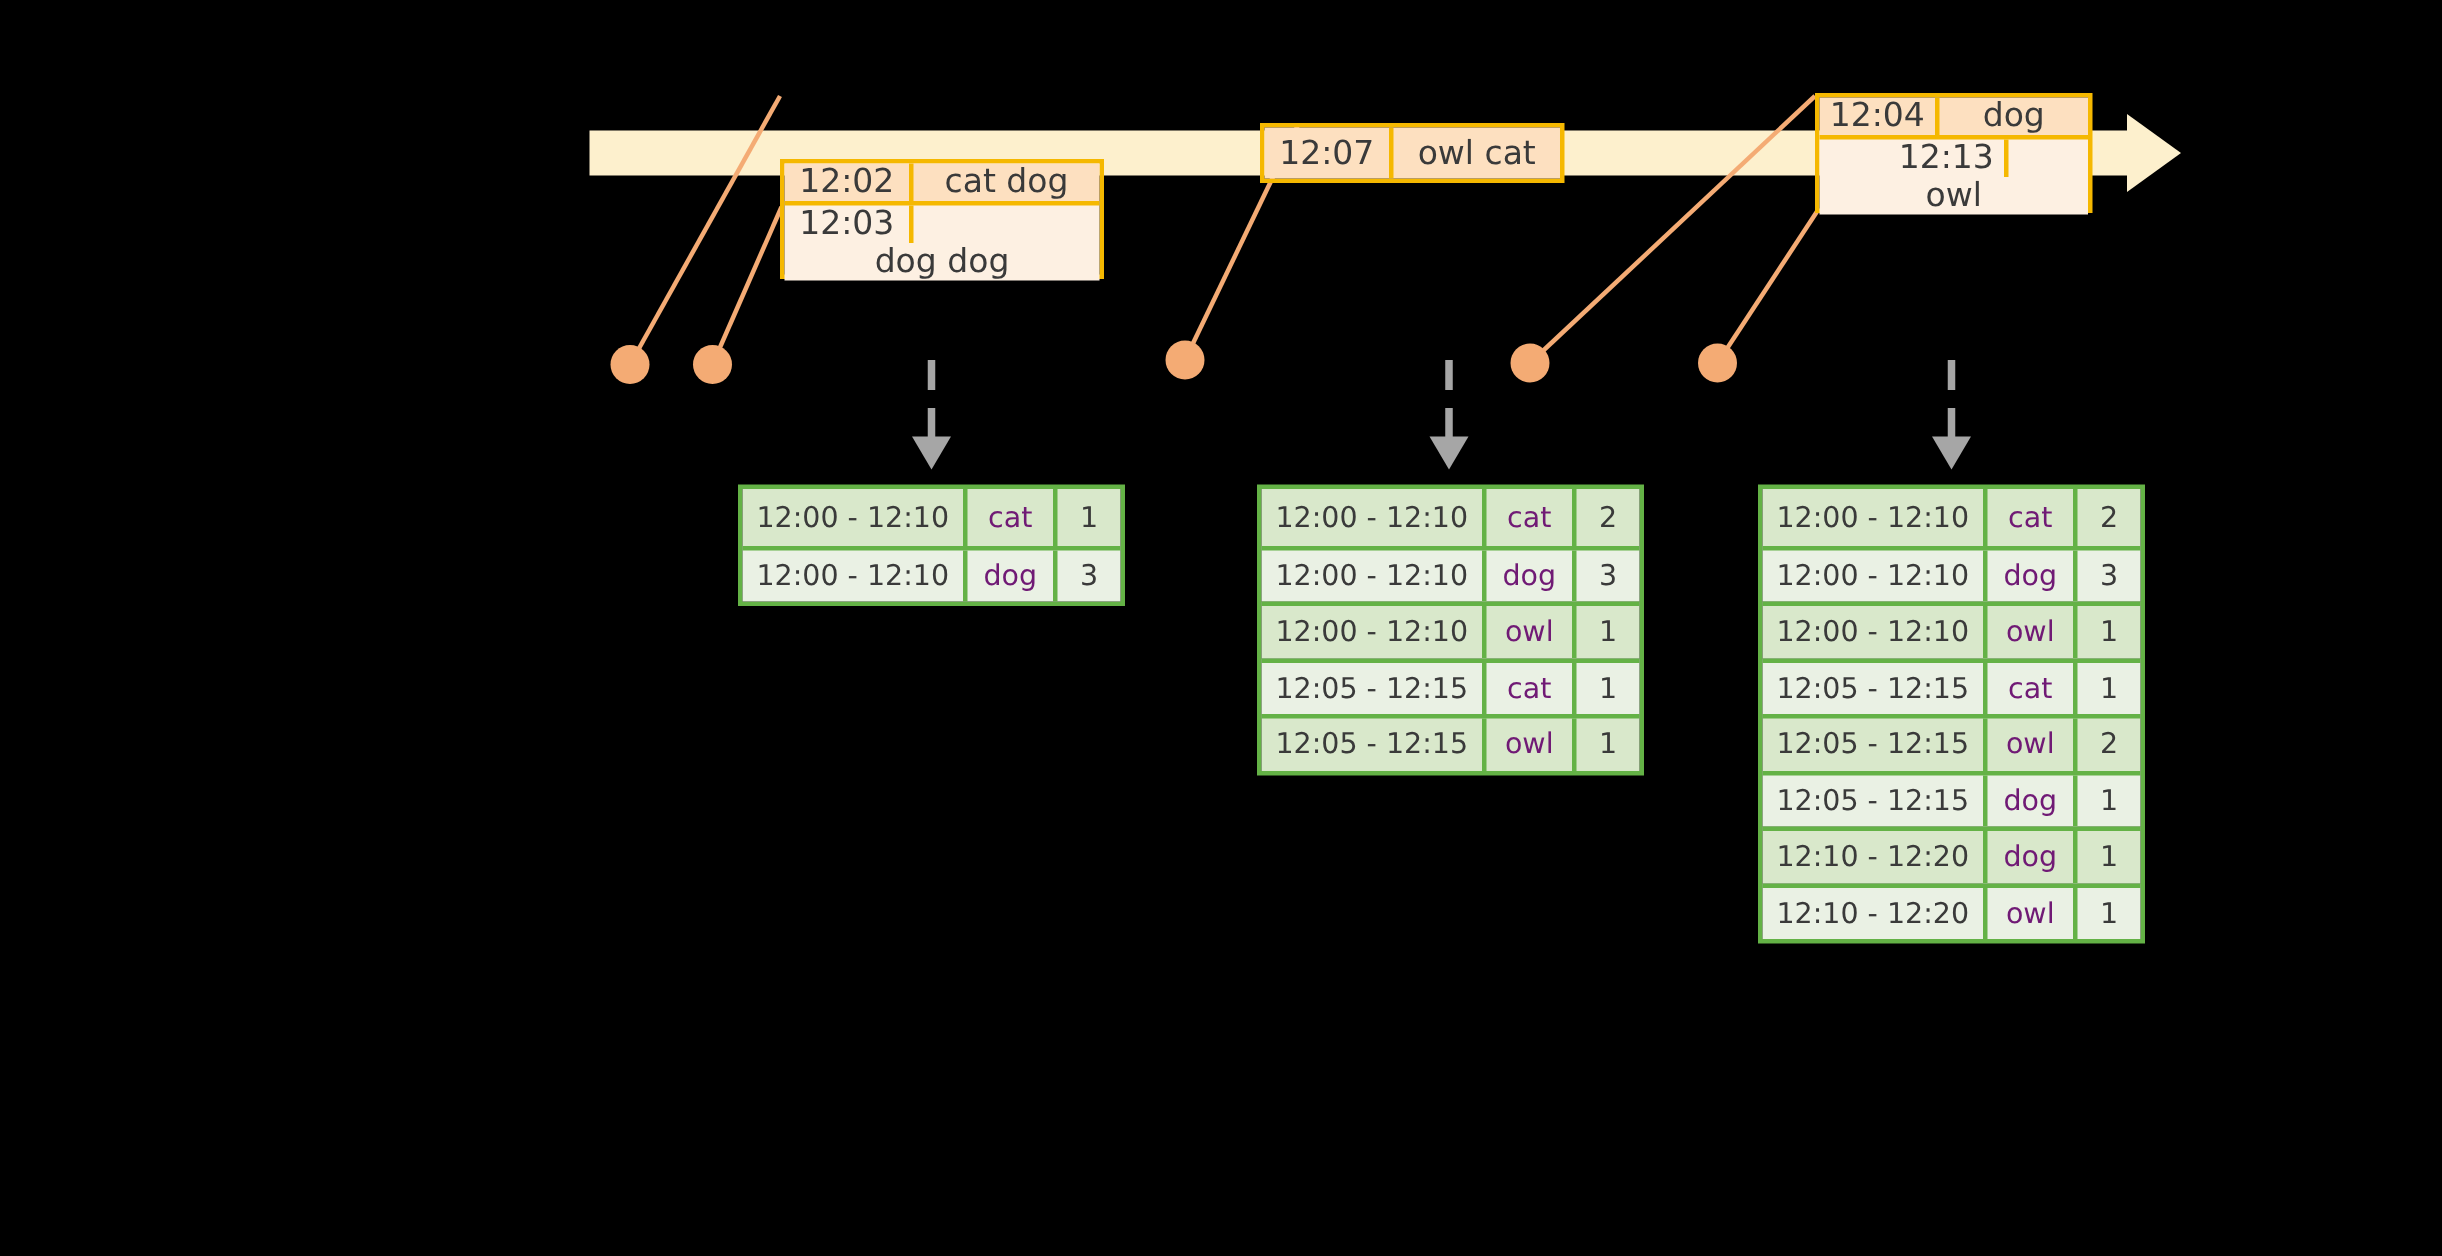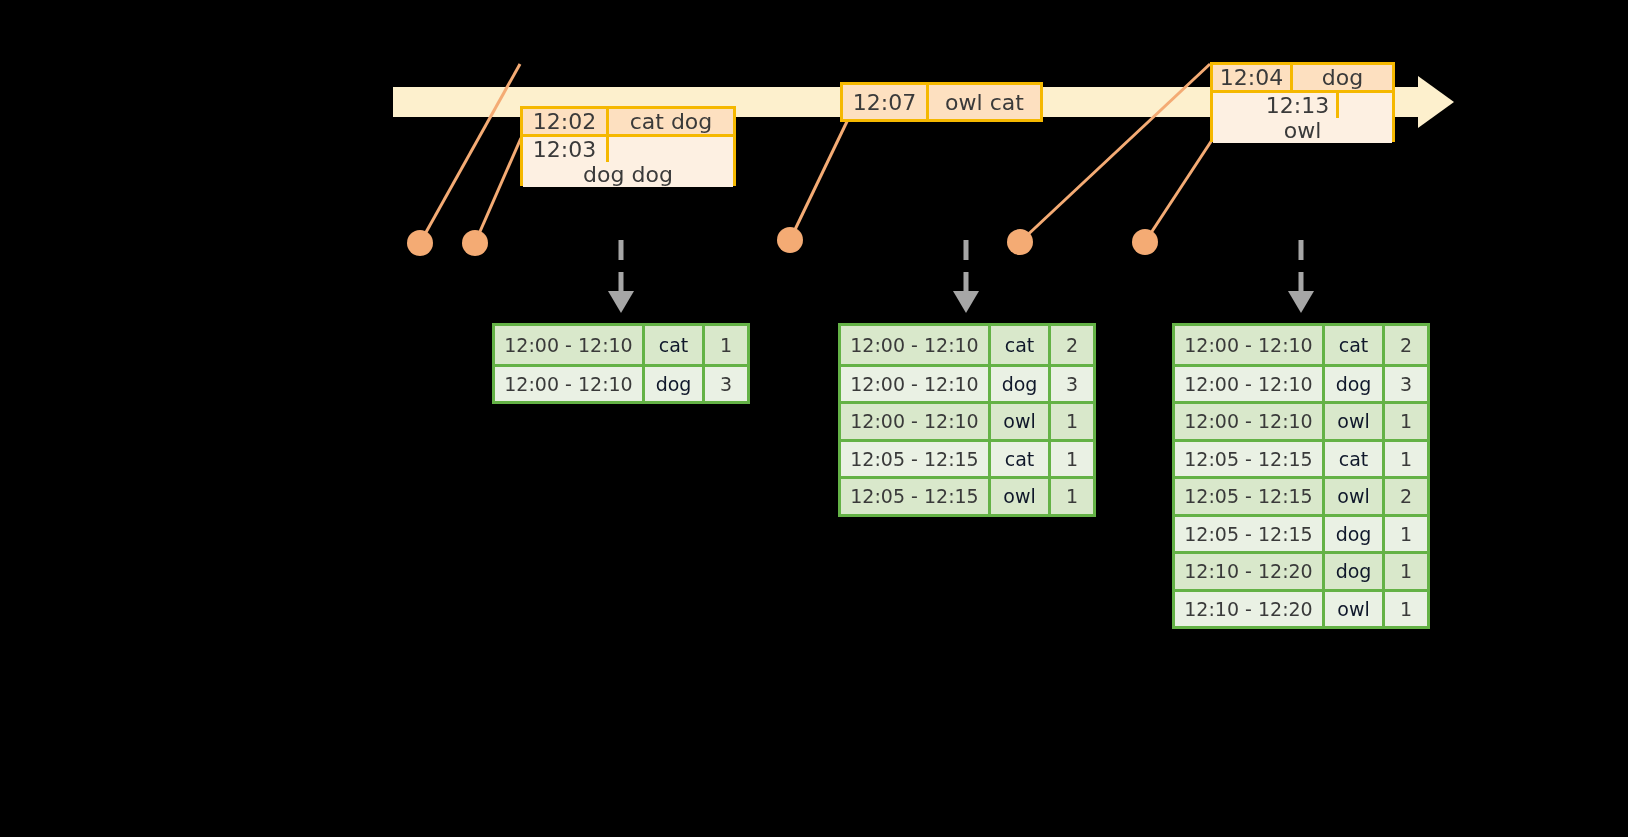--- a/index.html
+++ b/index.html
@@ -86,21 +86,21 @@
     border-right: 3px solid #64b246;
     color: #3a3a3a;
     font-size: 19px;
     box-sizing: border-box;
   }
   .res-key {
     display: flex;
     align-items: center;
     justify-content: center;
     border-right: 3px solid #64b246;
-    color: #0f172a;
+    color: #701a75;
     font-size: 19px;
     box-sizing: border-box;
   }
   .res-cnt {
     display: flex;
     align-items: center;
     justify-content: center;
     color: #3a3a3a;
     font-size: 19px;
     flex: 1 1 auto;

